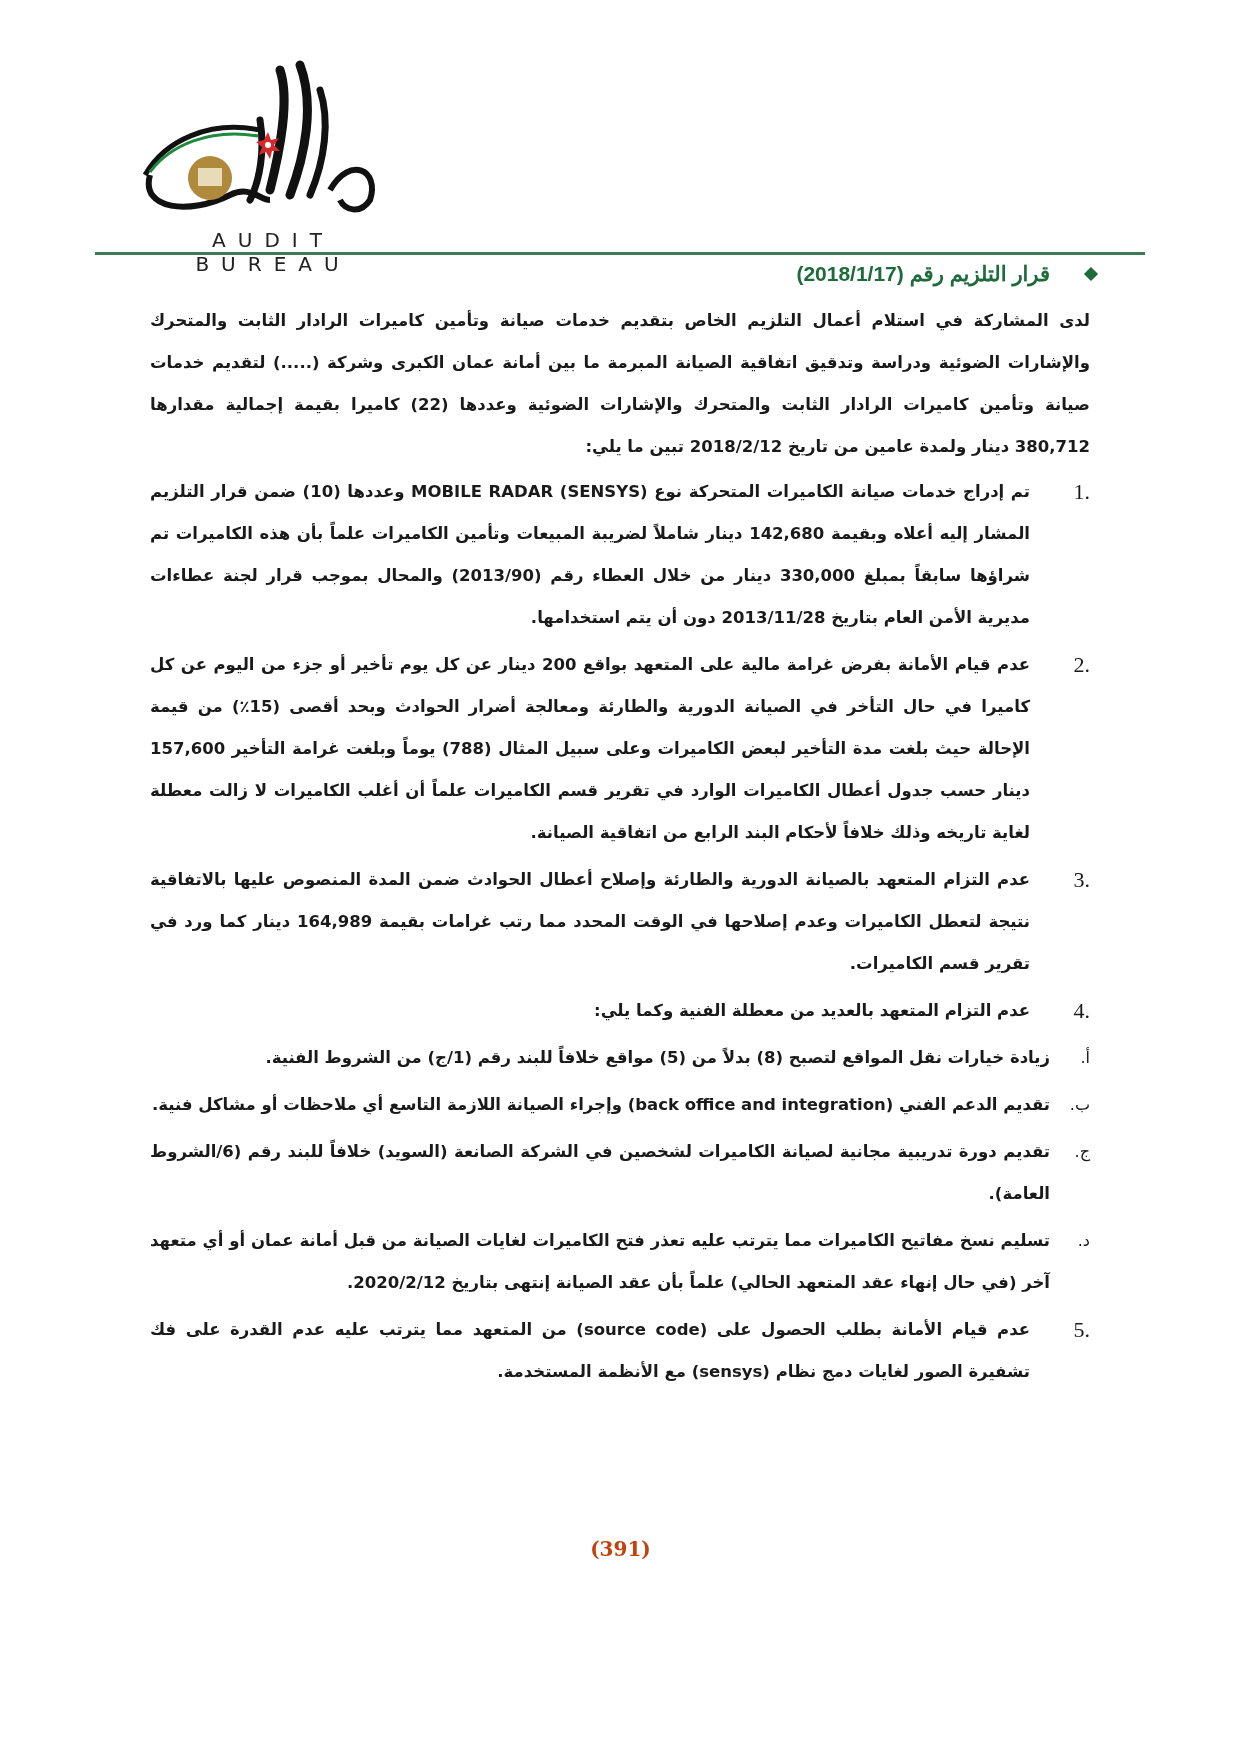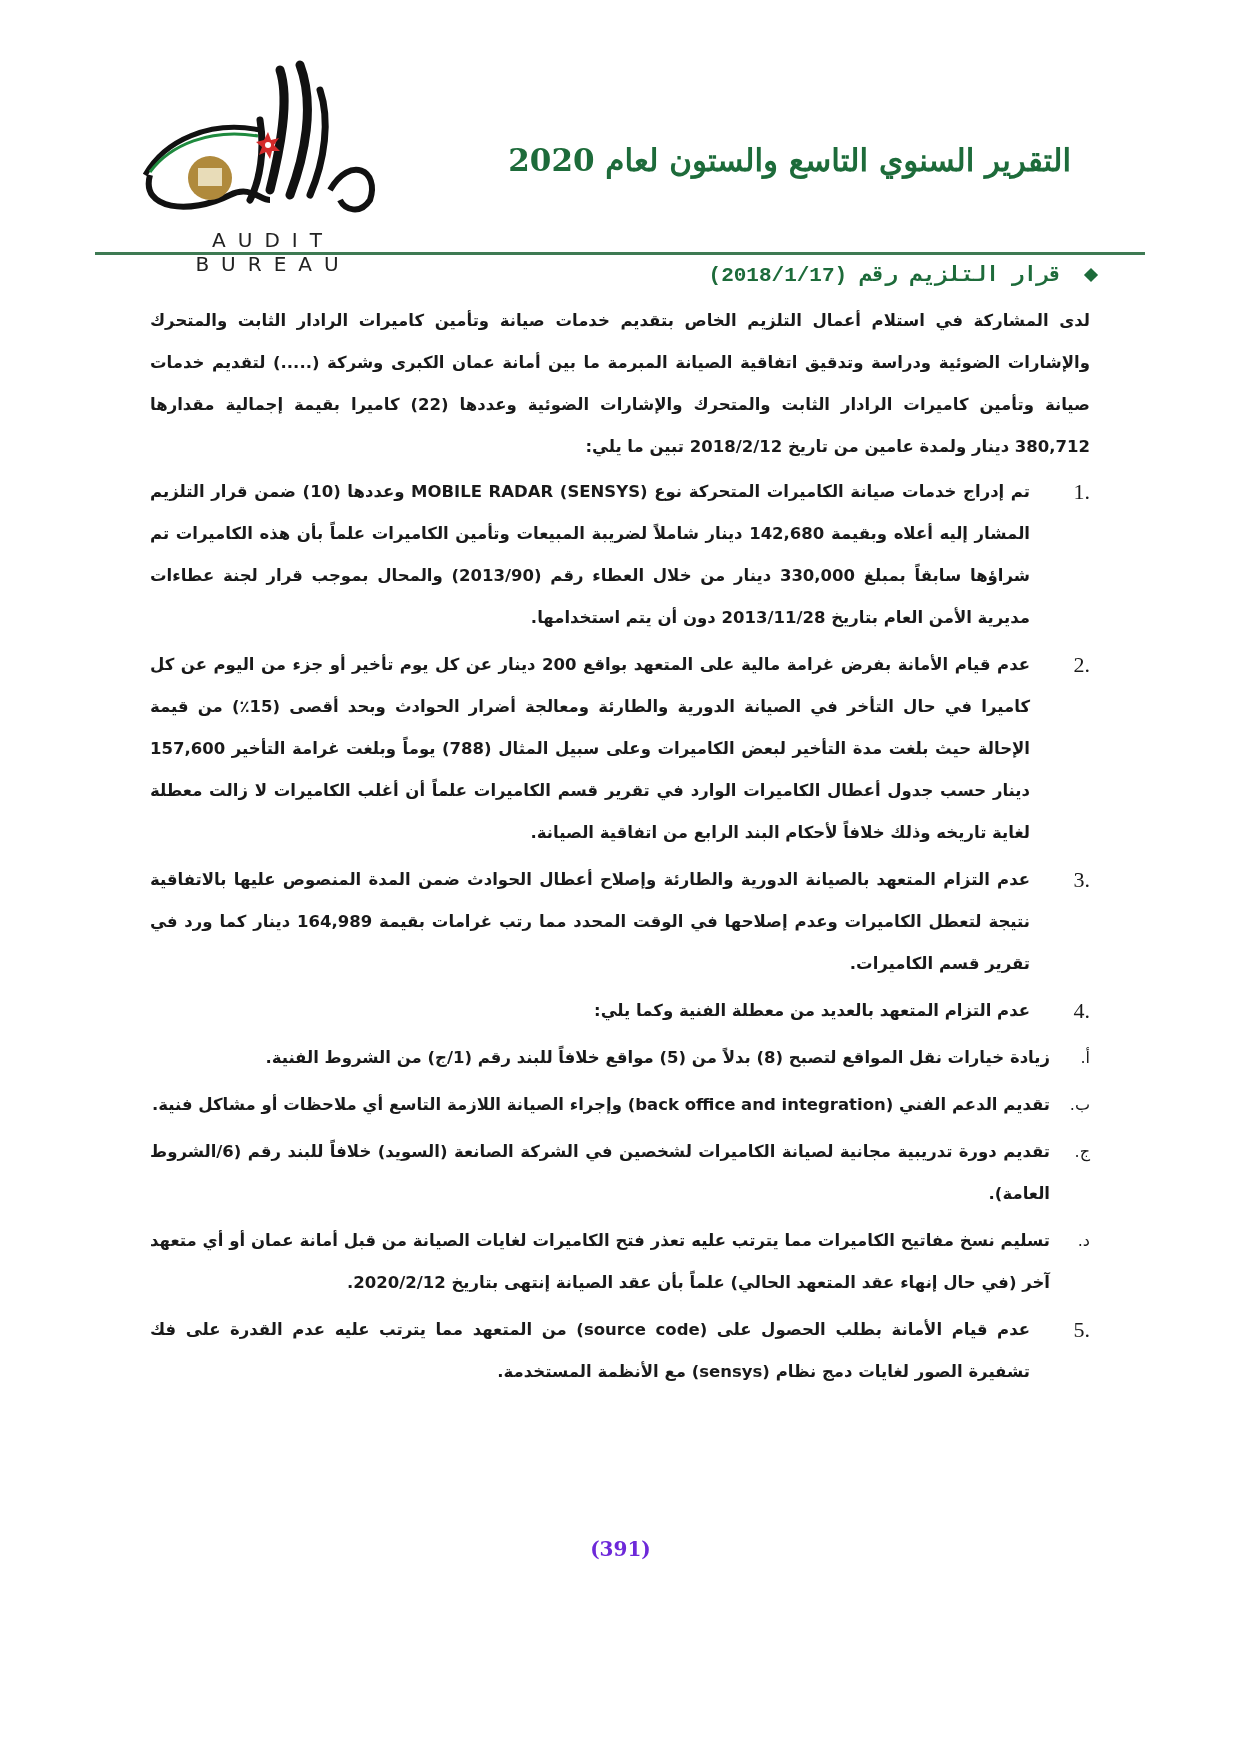--- a/index.html
+++ b/index.html
@@ -18,42 +18,42 @@
     .report-title {
       position: absolute; right: 170px; top: 142px;
       font-family: "DejaVu Serif", serif; font-size: 31px; font-weight: bold;
       color: #1d6b3a; direction: rtl; white-space: nowrap;
     }
     .header-rule {
       position: absolute; left: 95px; top: 252px; width: 1050px; height: 3px; background: #3e7a53;
     }
     .section-heading {
       position: absolute; right: 145px; top: 262px; direction: rtl;
-      font-family: Liberation Mono, monospace; font-weight: bold; font-size: 21px; color: #1d6b3a;
-      display: flex; align-items: center; gap: 24px; white-space: nowrap;
+      font-family: Liberation Sans, sans-serif; font-weight: bold; font-size: 21px; color: #1d6b3a;
+      display: flex; align-items: center; gap: 36px; white-space: nowrap;
     }
     .diamond { display: inline-block; width: 10px; height: 10px; background: #1d6b3a; transform: rotate(45deg); }
     .content {
       position: absolute; left: 150px; top: 300px; width: 940px;
       direction: rtl; text-align: justify;
       font-family: "DejaVu Sans", sans-serif; font-size: 16.5px; font-weight: bold;
       line-height: 42px; color: #1a1a1a;
     }
     .intro { margin: 0 0 3px 0; }
     .item { display: flex; direction: rtl; margin: 0 0 5px 0; }
     .num {
       flex: 0 0 60px; font-family: "Liberation Serif", serif; font-weight: normal; font-size: 22px;
       text-align: right; padding-right: 0;
     }
     .txt { flex: 1 1 auto; text-align: justify; }
     .subitem { display: flex; direction: rtl; margin: 0 0 5px 0; }
     .sublabel { flex: 0 0 40px; font-weight: normal; text-align: right; font-size: 16px; }
     .page-number {
       position: absolute; left: 0; width: 1241px; top: 1537px; text-align: center;
-      font-family: "DejaVu Serif", serif; font-weight: bold; font-size: 20px; color: #6d28d9;
+      font-family: "DejaVu Serif", serif; font-weight: bold; font-size: 20px; color: #c2410c;
     }
   </style>
 </head>
 <body>
 
 <div class="header">
   <div class="logo">
     <svg width="280" height="170" viewBox="0 0 280 170">
 
       <path d="M150 10 C160 40, 150 90, 140 130" stroke="#111" stroke-width="9" fill="none" stroke-linecap="round"></path>
@@ -66,21 +66,20 @@
       <path d="M20 112 C40 85, 80 68, 128 76" stroke="#1e8a3e" stroke-width="3" fill="none"></path>
 
       <circle cx="80" cy="118" r="22" fill="#b08a3c"></circle>
       <rect x="68" y="108" width="24" height="18" fill="#e8dcb8"></rect>
 
       <polygon points="138,72 141,80 149,78 144,85 150,91 142,91 140,99 136,92 129,95 132,87 126,82 134,80" fill="#d42a2a"></polygon>
       <circle cx="138" cy="85" r="3" fill="#fff"></circle>
     </svg>
     <div class="logo-text">AUDIT BUREAU</div>
   </div>
-  <div class="report-title">التقرير السنوي التاسع والستون لعام 2020</div>
   <div class="header-rule"></div>
 </div>
 
 <div class="section-heading">
   <span class="diamond"></span>
   <span>قرار التلزيم رقم (2018/1/17)</span>
 </div>
 
 <div class="content">
   <p class="intro">لدى المشاركة في استلام أعمال التلزيم الخاص بتقديم خدمات صيانة وتأمين كاميرات الرادار الثابت والمتحرك والإشارات الضوئية ودراسة وتدقيق اتفاقية الصيانة المبرمة ما بين أمانة عمان الكبرى وشركة (.....) لتقديم خدمات صيانة وتأمين كاميرات الرادار الثابت والمتحرك والإشارات الضوئية وعددها (22) كاميرا بقيمة إجمالية مقدارها 380,712 دينار ولمدة عامين من تاريخ 2018/2/12 تبين ما يلي:</p>

